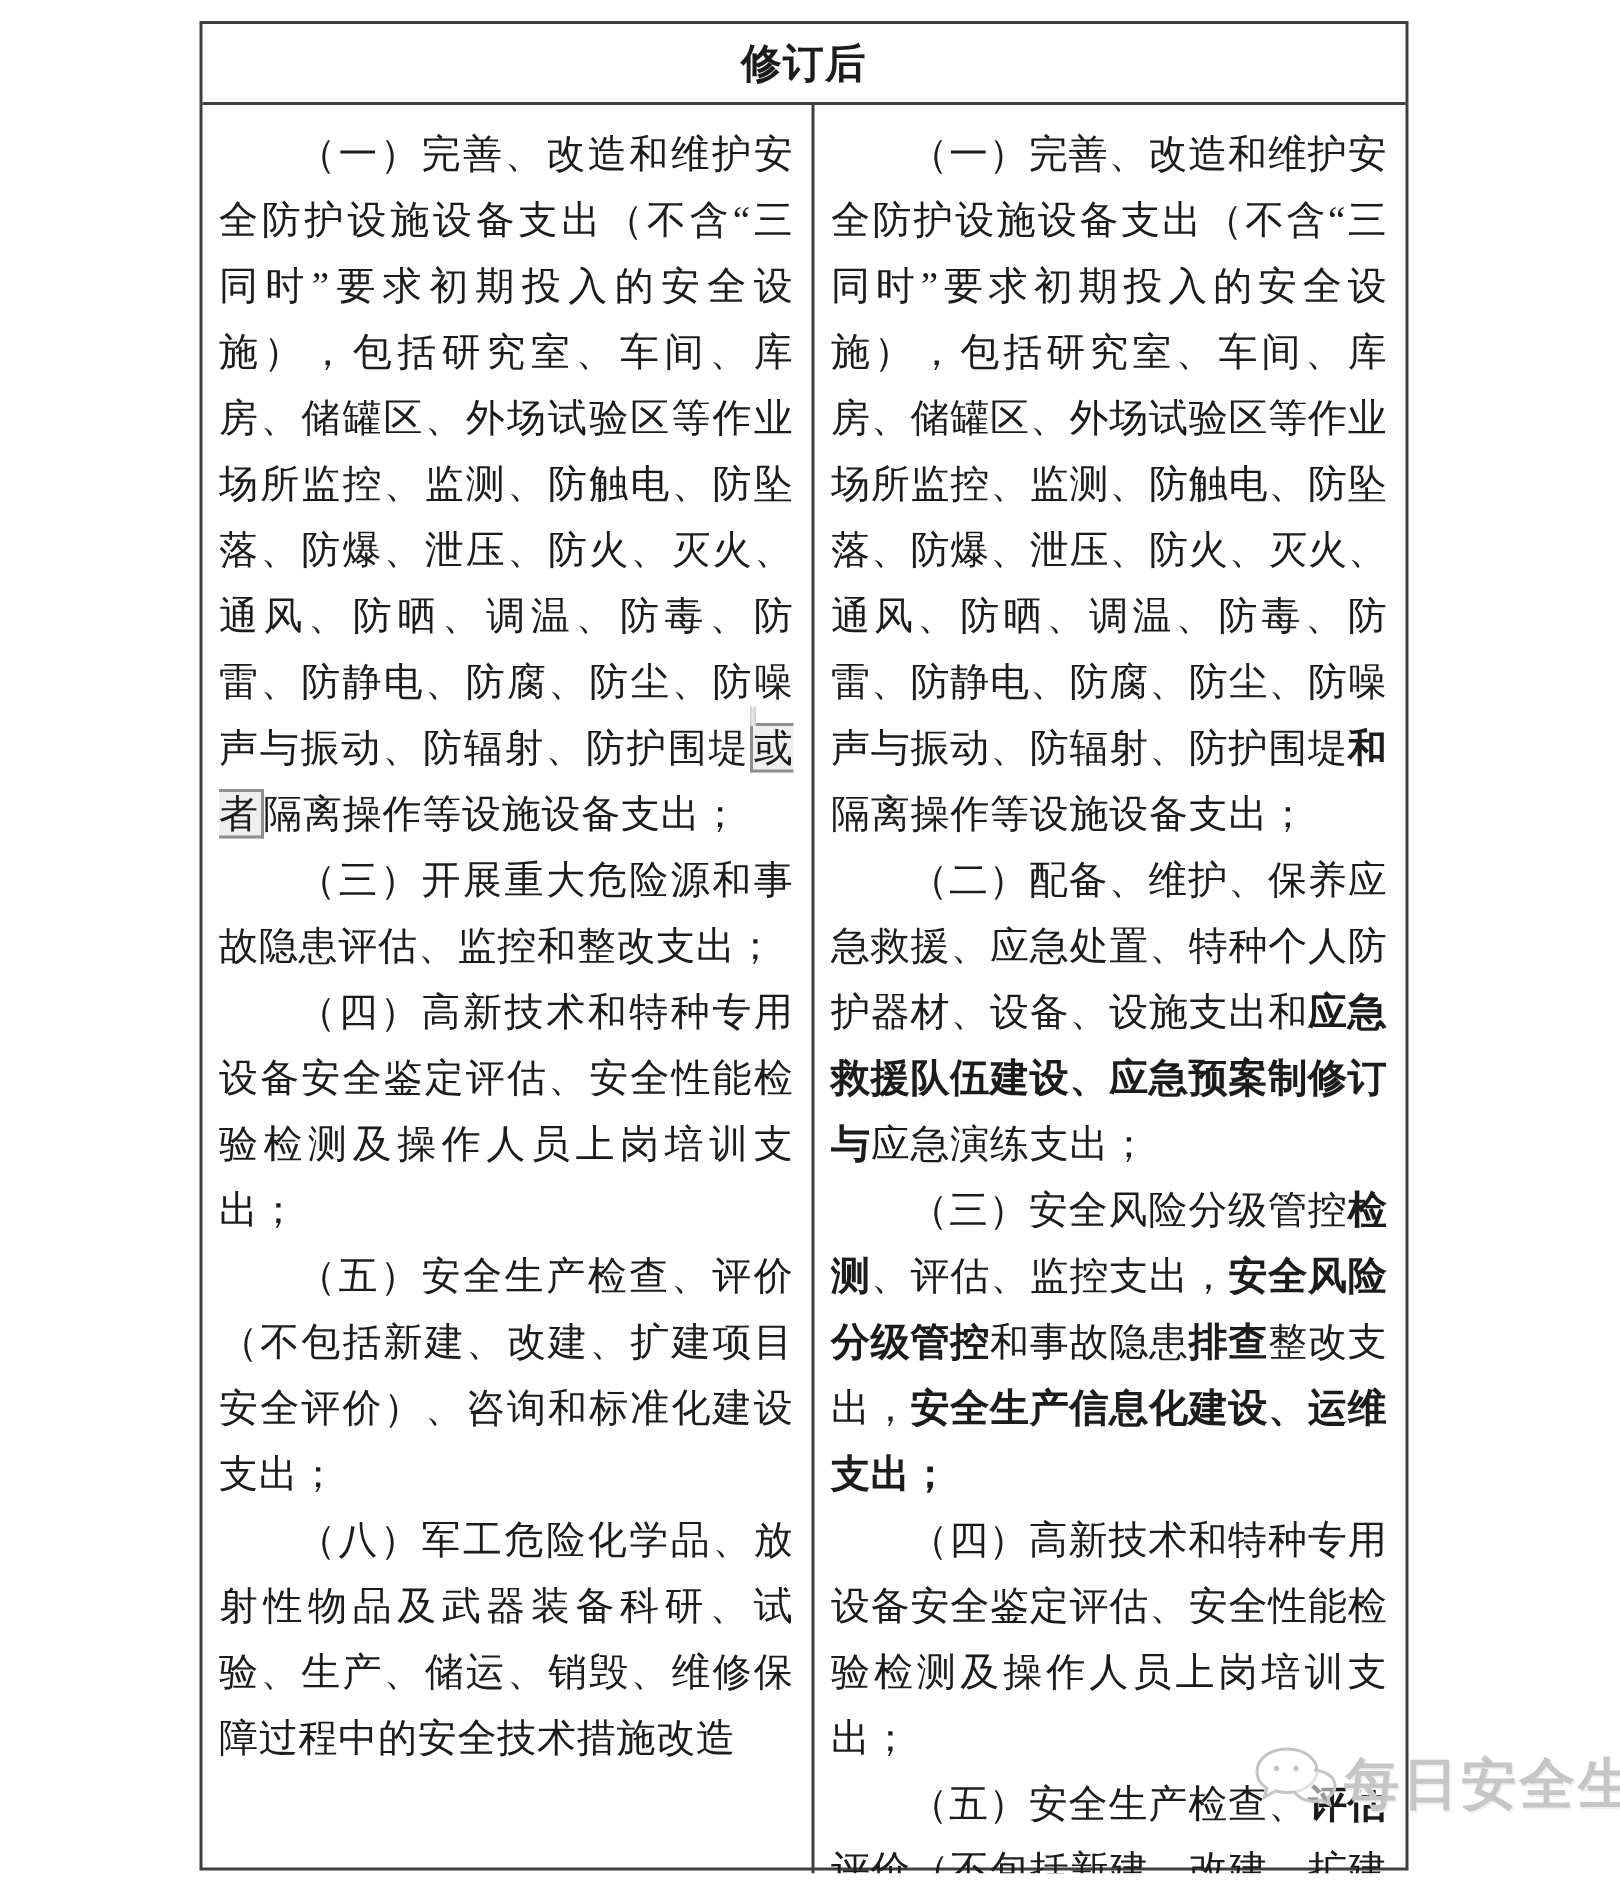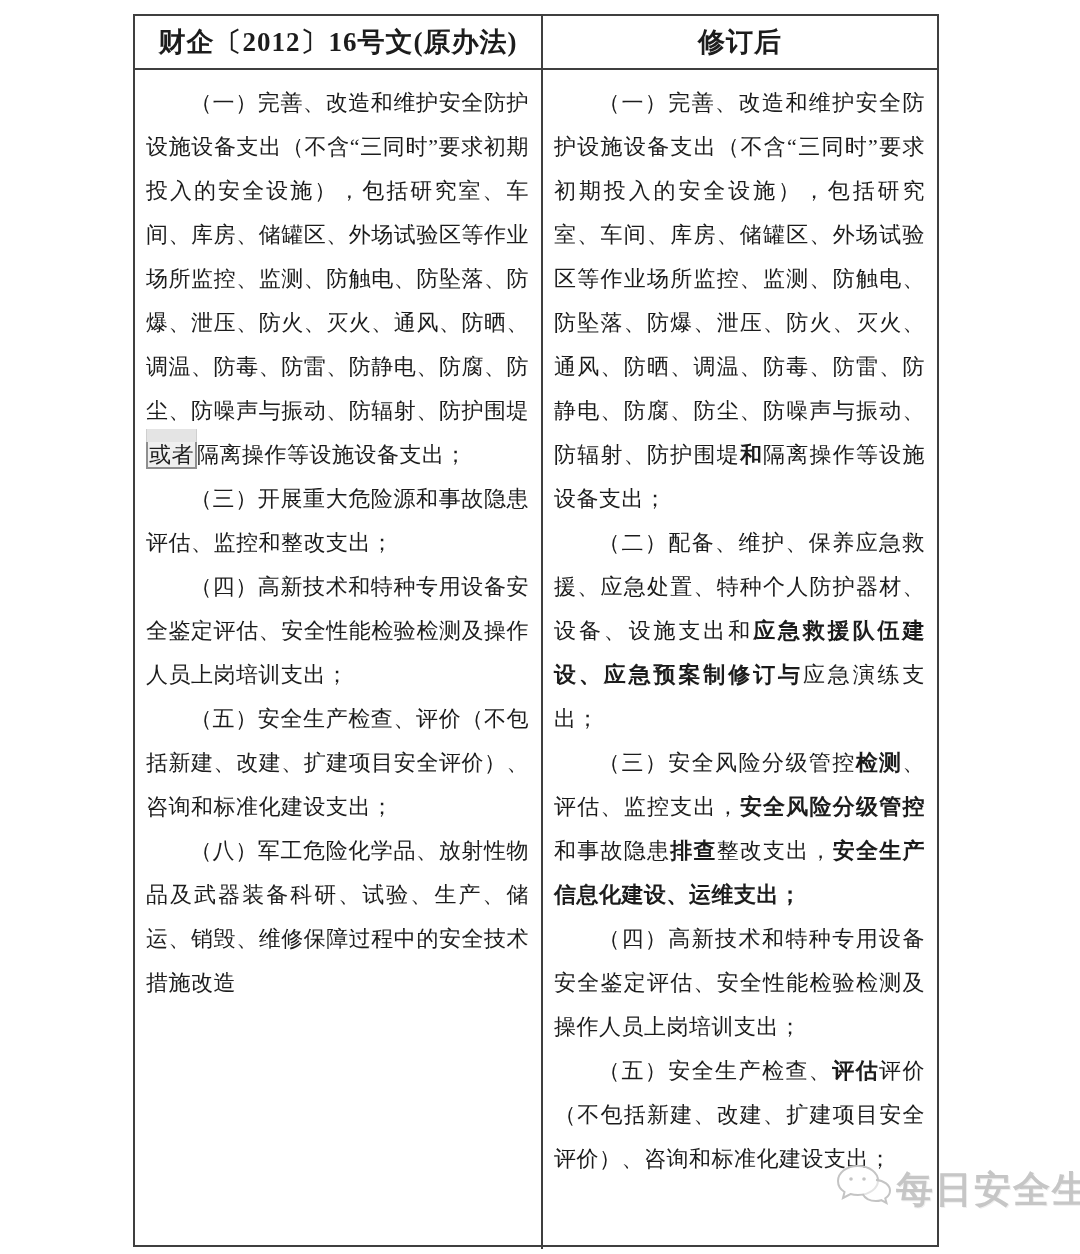--- a/index.html
+++ b/index.html
@@ -20,21 +20,21 @@
   }
   .header-cell.left{width:408px;border-right:2px solid #3f3f3f;}
   .header-cell.right{flex:1;}
   .body-row{display:flex;height:1179px;overflow:hidden;}
   .body-cell{
     box-sizing:border-box;padding:11px 12px 0 11px;overflow:hidden;
   }
   .body-cell.left{width:408px;border-right:2px solid #3f3f3f;}
   .body-cell.right{flex:1;}
   .para{
-    margin:0;font-size:22px;line-height:44px;
+    margin:0;font-size:26px;line-height:44px;
     text-align:justify;text-justify:inter-character;
     letter-spacing:0.5px;
   }
   .para.indent{text-indent:2em;}
   .bold{font-weight:bold;}
   .boxed{
     position:relative;
     border:2px solid #8f8f8f;
     background:#efefef;
     padding:0 1px;
@@ -50,21 +50,20 @@
     text-shadow:1px 1px 0 #efefef;
     white-space:nowrap;pointer-events:none;
   }
   .watermark svg{flex:0 0 auto;}
 </style>
 </head>
 <body>
 
 <div class="doc-table">
   <div class="header-row">
-    <div class="header-cell left">财企〔2012〕16号文(原办法)</div>
     <div class="header-cell right">修订后</div>
   </div>
   <div class="body-row">
     <div class="body-cell left">
         <p class="para indent"><span>（一）完善、改造和维护安全防护设施设备支出（不含“三同时”要求初期投入的安全设施），包括研究室、车间、库房、储罐区、外场试验区等作业场所监控、监测、防触电、防坠落、防爆、泄压、防火、灭火、通风、防晒、调温、防毒、防雷、防静电、防腐、防尘、防噪声与振动、防辐射、防护围堤</span><span class="boxed">或者</span><span>隔离操作等设施设备支出；</span></p>
         <p class="para indent"><span>（三）开展重大危险源和事故隐患评估、监控和整改支出；</span></p>
         <p class="para indent"><span>（四）高新技术和特种专用设备安全鉴定评估、安全性能检验检测及操作人员上岗培训支出；</span></p>
         <p class="para indent"><span>（五）安全生产检查、评价（不包括新建、改建、扩建项目安全评价）、咨询和标准化建设支出；</span></p>
         <p class="para indent"><span>（八）军工危险化学品、放射性物品及武器装备科研、试验、生产、储运、销毁、维修保障过程中的安全技术措施改造</span></p>
       </div>

